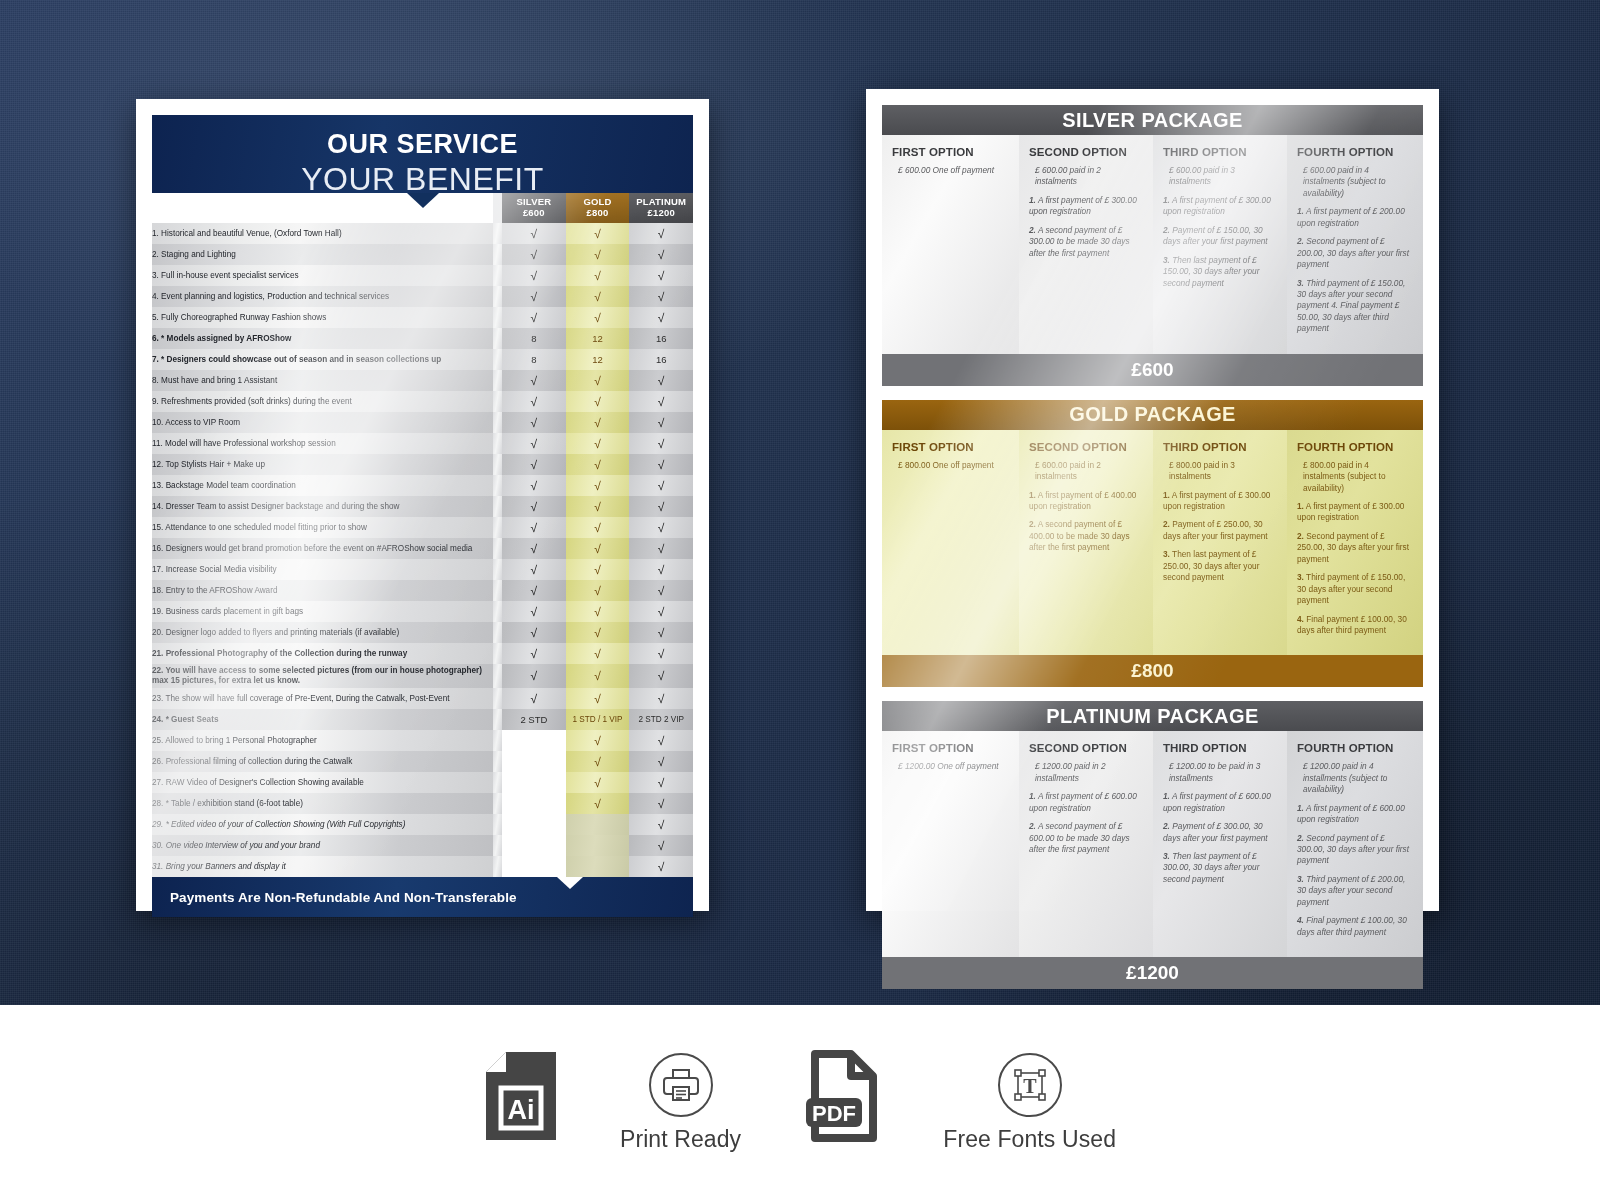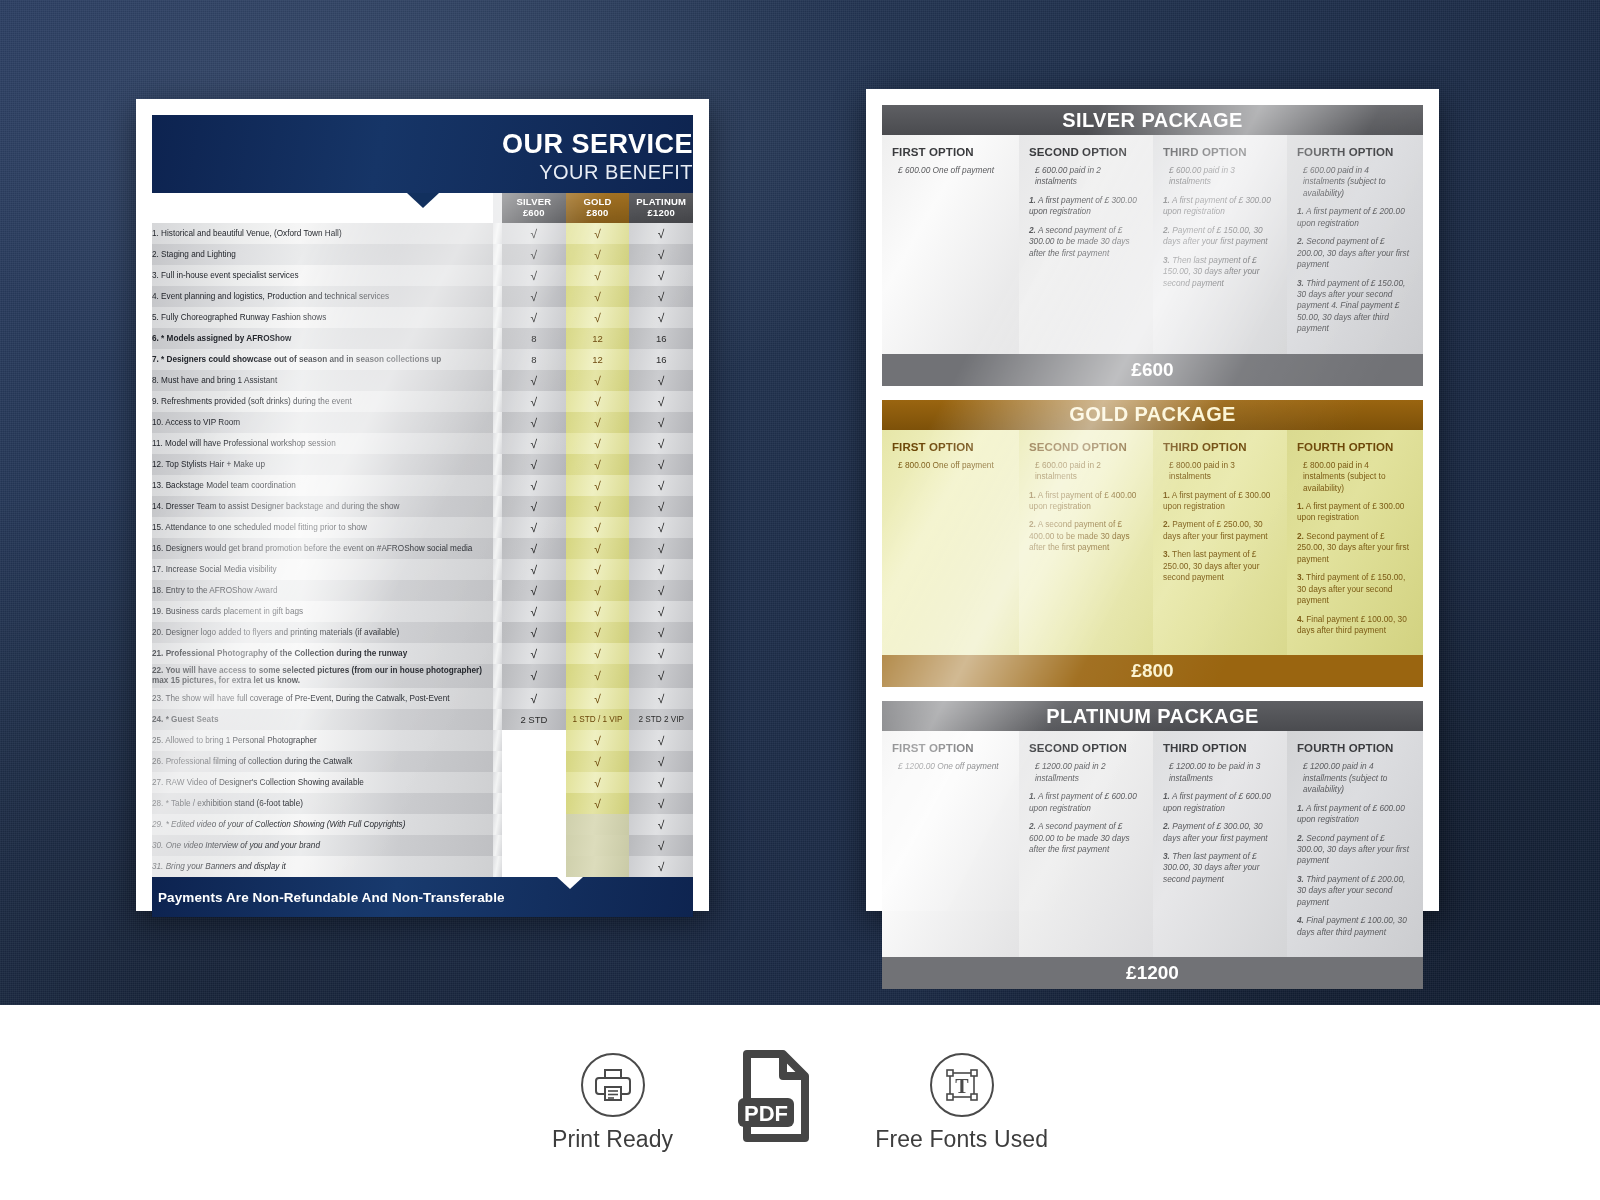--- a/index.html
+++ b/index.html
@@ -46,24 +46,24 @@
   .sheet::before {
     content: ""; position: absolute; inset: 0; pointer-events: none;
     background: linear-gradient(118deg, rgba(255,255,255,0) 24%, rgba(255,255,255,.55) 40%,
                 rgba(255,255,255,.08) 52%, rgba(0,0,0,.05) 66%, rgba(0,0,0,0) 80%);
     mix-blend-mode: screen;
   }
 
   
   #service-header {
     background: linear-gradient(100deg, #0d2350 0%, #163567 42%, #0e2450 100%);
-    height: 78px; position: relative; text-align: right; padding-top: 14px;
+    height: 78px; position: relative; text-align: center; padding-top: 14px;
   }
   #service-header .l1 { font-size: 27px; font-weight: bold; color: #fff; letter-spacing: .5px; }
-  #service-header .l2 { font-size: 20px; color: #e8edf5; letter-spacing: .5px; margin-top: 1px; }
+  #service-header .l2 { font-size: 32px; color: #e8edf5; letter-spacing: .5px; margin-top: 1px; }
   .notch-down {
     position: absolute; left: 50%; transform: translateX(-50%); bottom: -15px;
     width: 0; height: 0; border-left: 16px solid transparent; border-right: 16px solid transparent;
     border-top: 15px solid #12305e;
   }
 
   table.cmp { width: 100%; border-collapse: collapse; table-layout: fixed; }
   table.cmp td, table.cmp th { padding: 0; }
   .col-feat { width: 321px; }
   .col-pkg  { width: 60px; }
@@ -98,21 +98,21 @@
   tr.r-odd  .c-gold { background: linear-gradient(100deg,#d6d680,#e4e4a4 45%,#cfcf79); }
   td.c-gold.empty { background: linear-gradient(100deg,#cfd0ac,#dcdcbc 45%,#c9caa6) !important; }
   td.c-silver.empty, td.c-plat.empty { background: inherit; }
 
   
   .gapcol { width: 9px; background: linear-gradient(100deg,#dcdde0,#f3f4f4 45%,#d4d5d8); }
 
   #service-footer {
     margin-top: 0; height: 40px; position: relative;
     background: linear-gradient(100deg, #0d2350 0%, #183a6e 45%, #0e2450 100%);
-    display: flex; align-items: center; padding-left: 6px;
+    display: flex; align-items: center; padding-left: 18px;
   }
   #service-footer .txt { color: #fff; font-size: 13.5px; font-weight: bold; letter-spacing: .1px; }
   .notch-up {
     position: absolute; left: 405px; top: 0;
     width: 0; height: 0; border-left: 13px solid transparent; border-right: 13px solid transparent;
     border-top: 12px solid #ffffff;
   }
 
   
   .pkg { margin-bottom: 14px; }
@@ -524,20 +524,31 @@
             <div class="opt-p"><b>4.</b> Final payment £ 100.00, 30 days after third payment</div>
           </div>
         </div>
         <div class="pkg-price platinum">£1200</div>
       </div>
     </div>
 </div>
 
 <div id="bottom-bar">
 
+  <div class="badge">
+    <span>
+      <svg width="74" height="92" viewBox="0 0 74 92">
+        <path d="M22 2 H72 V90 H2 V22 Z" fill="#454545"></path>
+        <path d="M22 2 L2 22 H22 Z" fill="#ffffff"></path>
+        <rect x="17" y="38" width="40" height="40" fill="none" stroke="#ffffff" stroke-width="5"></rect>
+        <text x="37" y="69" font-family="Liberation Sans, sans-serif" font-size="27" font-weight="bold" fill="#ffffff" text-anchor="middle">Ai</text>
+      </svg>
+    </span>
+    <span class="cap"></span>
+  </div>
 
   <div class="badge">
     <span class="ring">
       <svg width="38" height="36" viewBox="0 0 38 36">
         <rect x="11" y="3" width="16" height="8" fill="none" stroke="#4a4a4a" stroke-width="2"></rect>
         <path d="M5 11 h28 a3 3 0 0 1 3 3 v10 a3 3 0 0 1 -3 3 h-6 M11 27 H5 a3 3 0 0 1 -3 -3 v-10 a3 3 0 0 1 3 -3" fill="none" stroke="#4a4a4a" stroke-width="2"></path>
         <rect x="11" y="20" width="16" height="13" fill="#fff" stroke="#4a4a4a" stroke-width="2"></rect>
         <line x1="14" y1="24" x2="24" y2="24" stroke="#4a4a4a" stroke-width="1.6"></line>
         <line x1="14" y1="27.5" x2="24" y2="27.5" stroke="#4a4a4a" stroke-width="1.6"></line>
         <line x1="14" y1="31" x2="20" y2="31" stroke="#4a4a4a" stroke-width="1.6"></line>

